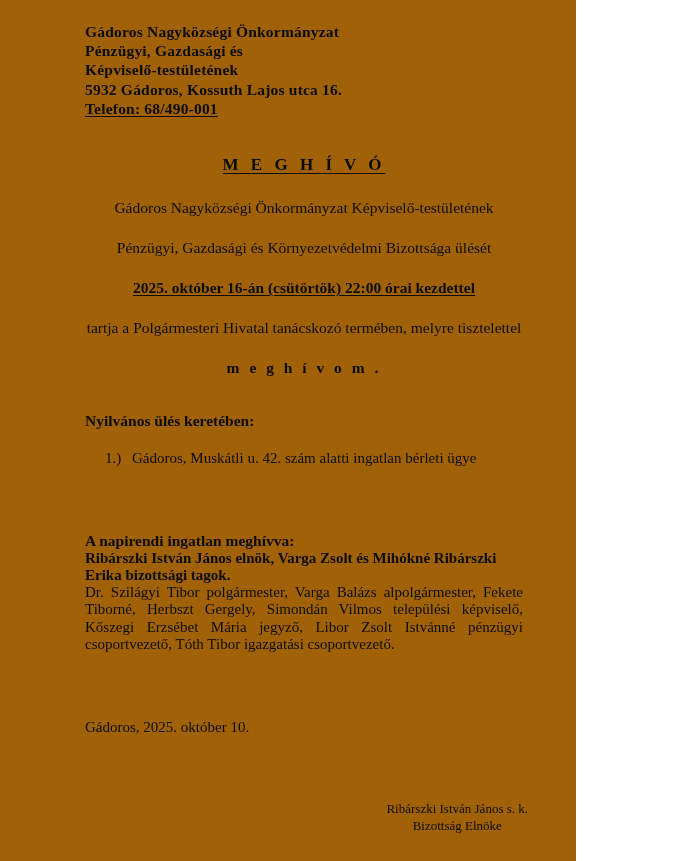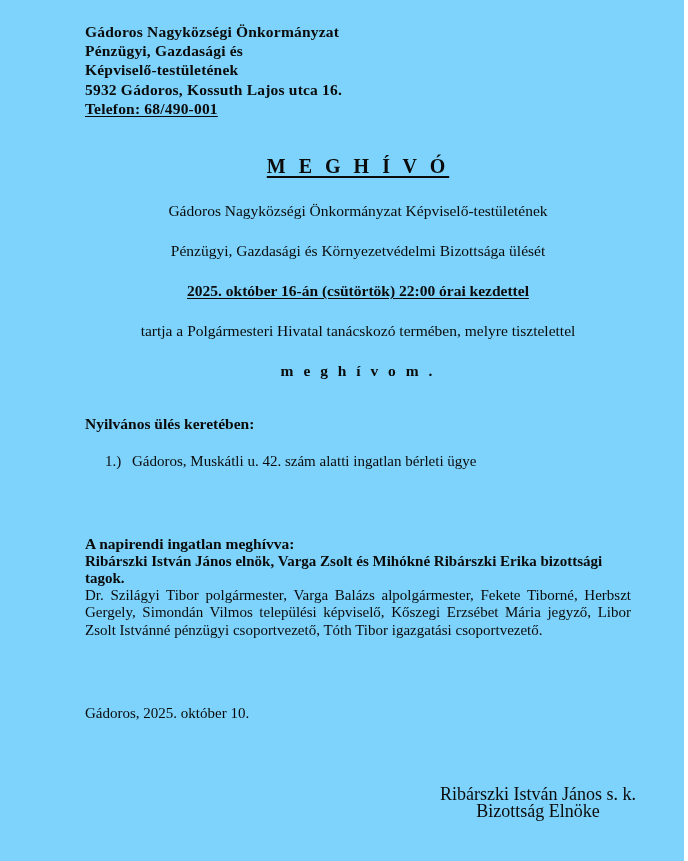--- a/index.html
+++ b/index.html
@@ -4,23 +4,23 @@
 <style>
   * { margin: 0; padding: 0; box-sizing: border-box; }
   html, body { background: #ffffff; }
   body {
     font-family: "Liberation Serif", "DejaVu Serif", serif;
     color: #0b0b0b;
     -webkit-font-smoothing: antialiased;
   }
   .page {
     position: relative;
-    width: 684px;
+    width: 576px;
     height: 861px;
-    background: #7dd3fc;
+    background: #a16207;
     overflow: hidden;
   }
   
   .letterhead {
     padding: 22px 0 0 85px;
     font-weight: bold;
     font-size: 15.5px;
     line-height: 19.2px;
     letter-spacing: 0.2px;
   }
@@ -29,21 +29,21 @@
     text-underline-offset: 2px;
   }
   
   .content-center {
     margin: 0 53px 0 85px;
     text-align: center;
   }
   .doc-title {
     display: inline-block;
     margin-top: 37px;
-    font-size: 20px;
+    font-size: 17px;
     font-weight: bold;
     letter-spacing: 4px;
     text-decoration: underline;
     text-underline-offset: 3px;
   }
   .content-center p {
     margin-top: 23px;
     font-size: 15.5px;
     line-height: 17px;
   }
@@ -95,21 +95,21 @@
     margin: 66px 0 0 85px;
     font-size: 15px;
   }
   .signature-wrap {
     margin: 64px 48px 0 0;
     display: flex;
     justify-content: flex-end;
   }
   .signature {
     text-align: center;
-    font-size: 18px;
+    font-size: 13px;
     line-height: 17.5px;
   }
 </style>
 </head>
 <body>
 
 <div class="page">
 
   <div class="letterhead">
     <div>Gádoros Nagyközségi Önkormányzat</div>

